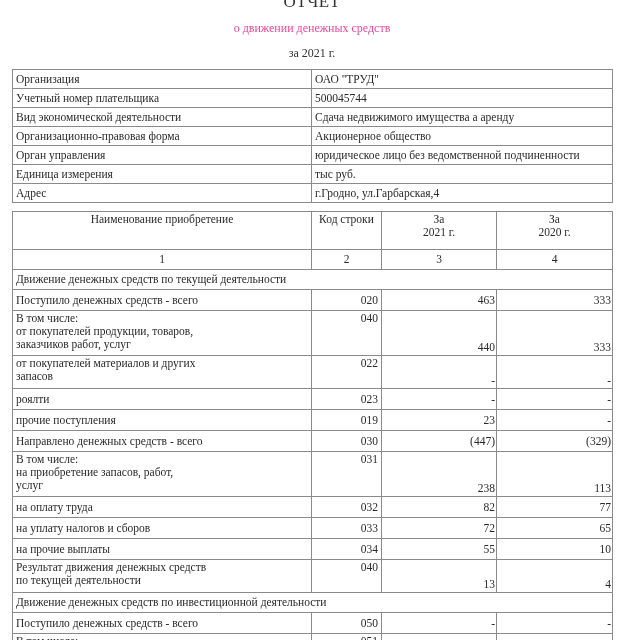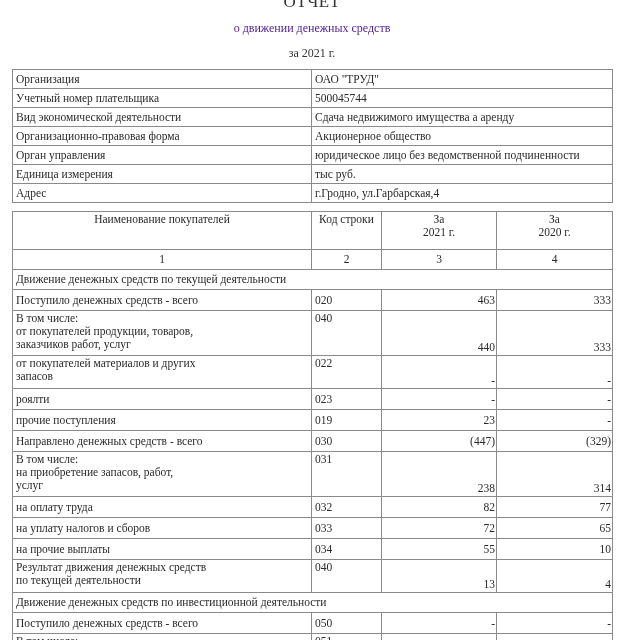--- a/index.html
+++ b/index.html
@@ -7,21 +7,21 @@
     width: 624px; height: 640px; overflow: hidden; position: relative;
     font-family: "Liberation Serif", "DejaVu Serif", serif;
     color: #2a2a2a;
   }
   .title {
     position: absolute; left: 0; width: 624px; text-align: center;
     top: -8px; font-size: 17px; letter-spacing: 0.5px; color: #333;
   }
   .subtitle {
     position: absolute; left: 0; width: 624px; text-align: center;
-    top: 21px; font-size: 12px; color: #4c1d95;
+    top: 21px; font-size: 12px; color: #ec4899;
   }
   .period {
     position: absolute; left: 0; width: 624px; text-align: center;
     top: 46px; font-size: 12px; color: #333;
   }
   table { border-collapse: collapse; position: absolute; table-layout: fixed; border-radius: 13px; }
   td { border: 1px solid #8a8a8a; font-size: 11.5px; padding: 0 3px; line-height: 13px; vertical-align: top; }
   #info { left: 12px; top: 69px; width: 600px; }
   #info td { height: 18px; line-height: 18px; padding: 0 3px; }
   #info col.c1 { width: 299px; }
@@ -30,21 +30,21 @@
   #main { left: 12px; top: 211px; width: 600px; }
   #main col.k1 { width: 299px; }
   #main col.k2 { width: 70px; }
   #main col.k3 { width: 115px; }
   #main col.k4 { width: 116px; }
   #main td { padding: 1px 3px; }
   .hdr td { text-align: center; vertical-align: top; padding-top: 4px; }
   .hdr { height: 38px; }
   .nums td { text-align: center; height: 17px; line-height: 17px; padding: 0; }
   .section td { height: 17px; line-height: 17px; padding: 0 3px; }
-  .code { text-align: left; }
+  .code { text-align: right; }
   .val { text-align: right; vertical-align: bottom; padding-right: 1px !important; }
   .r1 td { height: 18px; line-height: 18px; padding-top: 0; padding-bottom: 0; margin-top: 18px; }
   .r2 td { height: 30px; }
   .r3 td { height: 42px; margin-top: 38px; }
   .pre { white-space: pre-line; }
 </style>
 </head>
 <body>
 
 <div class="title">ОТЧЕТ</div>
@@ -90,21 +90,21 @@
 
 <table id="main">
   <colgroup>
       <col class="k1">
       <col class="k2">
       <col class="k3">
       <col class="k4">
     </colgroup>
   <tbody>
     <tr class="hdr">
-      <td class="pre">Наименование покупателей</td>
+      <td class="pre">Наименование приобретение</td>
       <td class="pre">Код строки</td>
       <td class="pre">За
 2021 г.</td>
       <td class="pre">За
 2020 г.</td>
     </tr>
     <tr class="nums">
       <td>1</td>
       <td>2</td>
       <td>3</td>
@@ -152,21 +152,21 @@
       <td class="code">030</td>
       <td class="val">(447)</td>
       <td class="val">(329)</td>
     </tr>
     <tr class="r3">
       <td class="pre">В том числе:
 на приобретение запасов, работ,
 услуг</td>
       <td class="code">031</td>
       <td class="val">238</td>
-      <td class="val">314</td>
+      <td class="val">113</td>
     </tr>
     <tr class="r1">
       <td class="pre">на оплату труда</td>
       <td class="code">032</td>
       <td class="val">82</td>
       <td class="val">77</td>
     </tr>
     <tr class="r1">
       <td class="pre">на уплату налогов и сборов</td>
       <td class="code">033</td>

